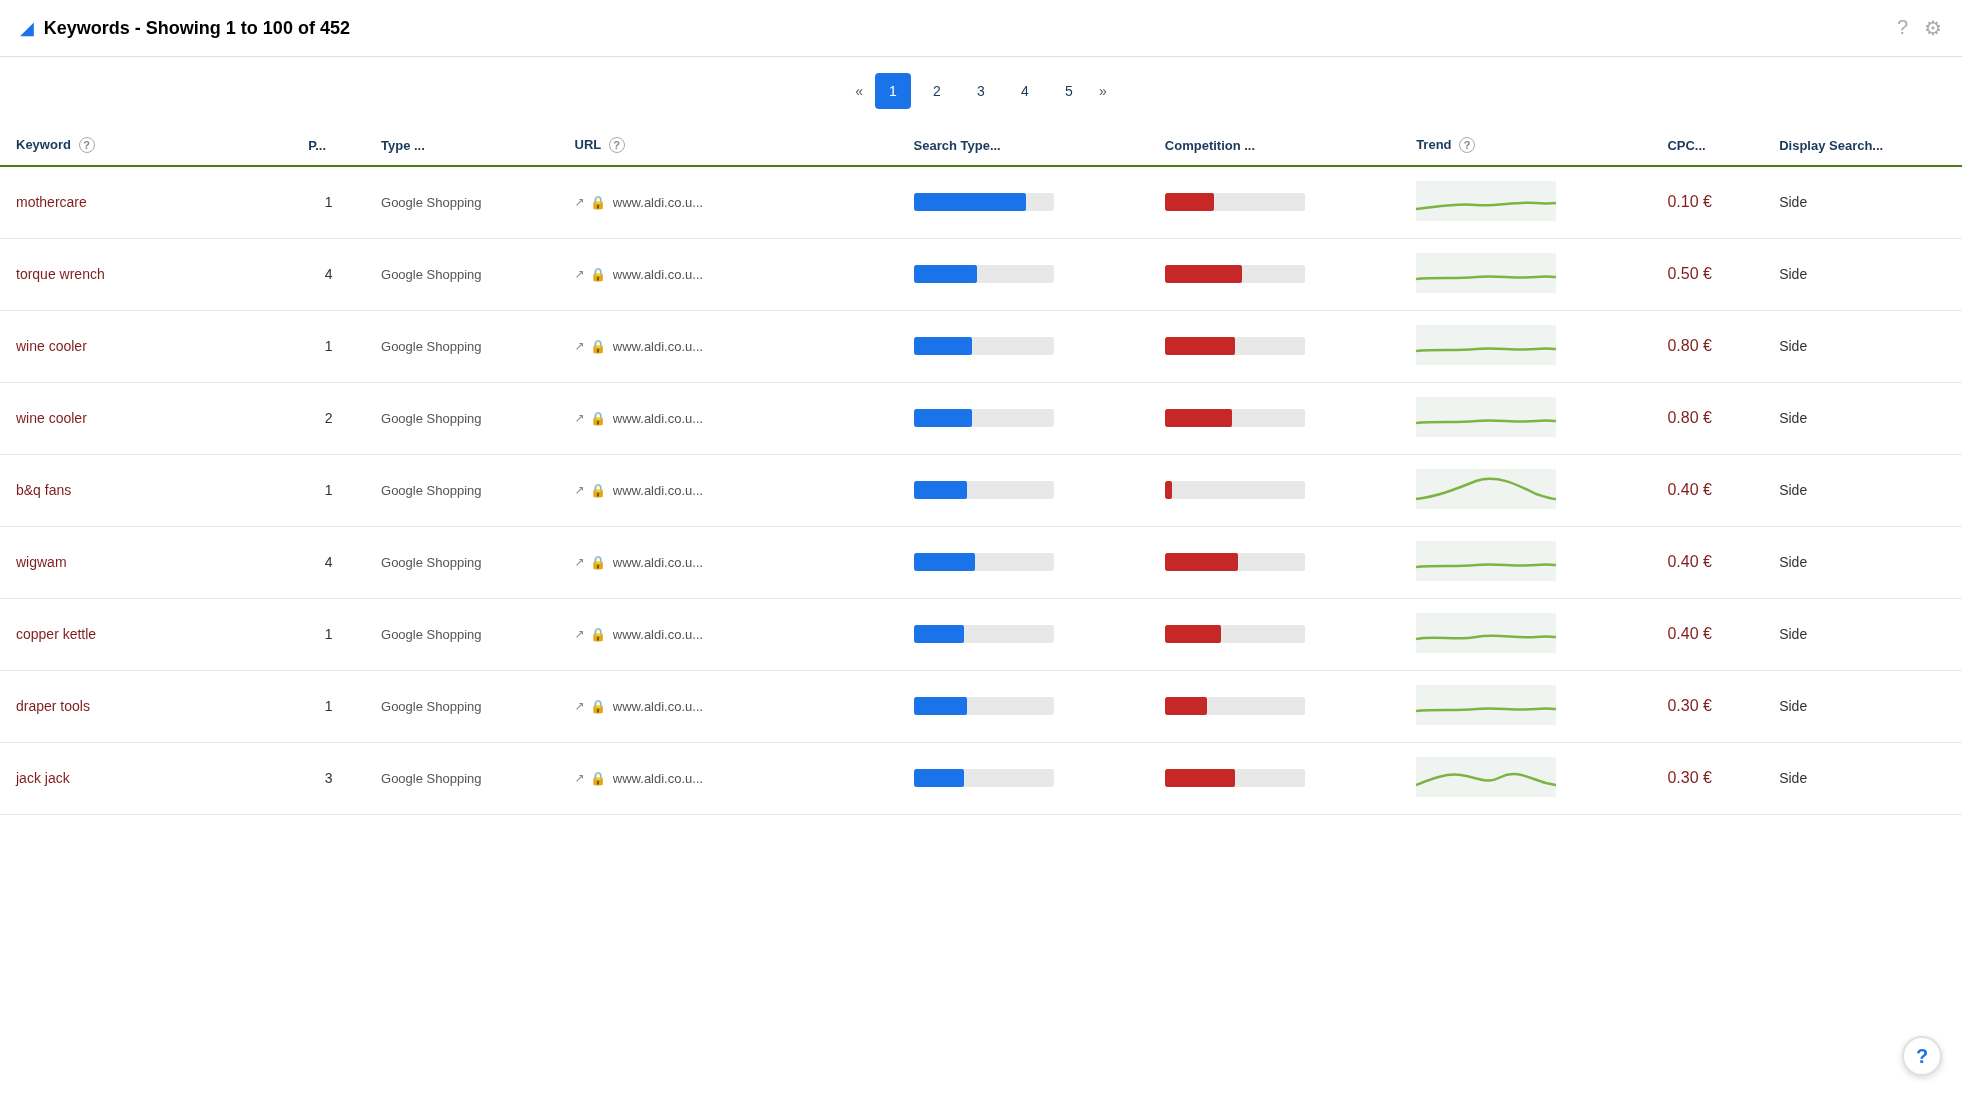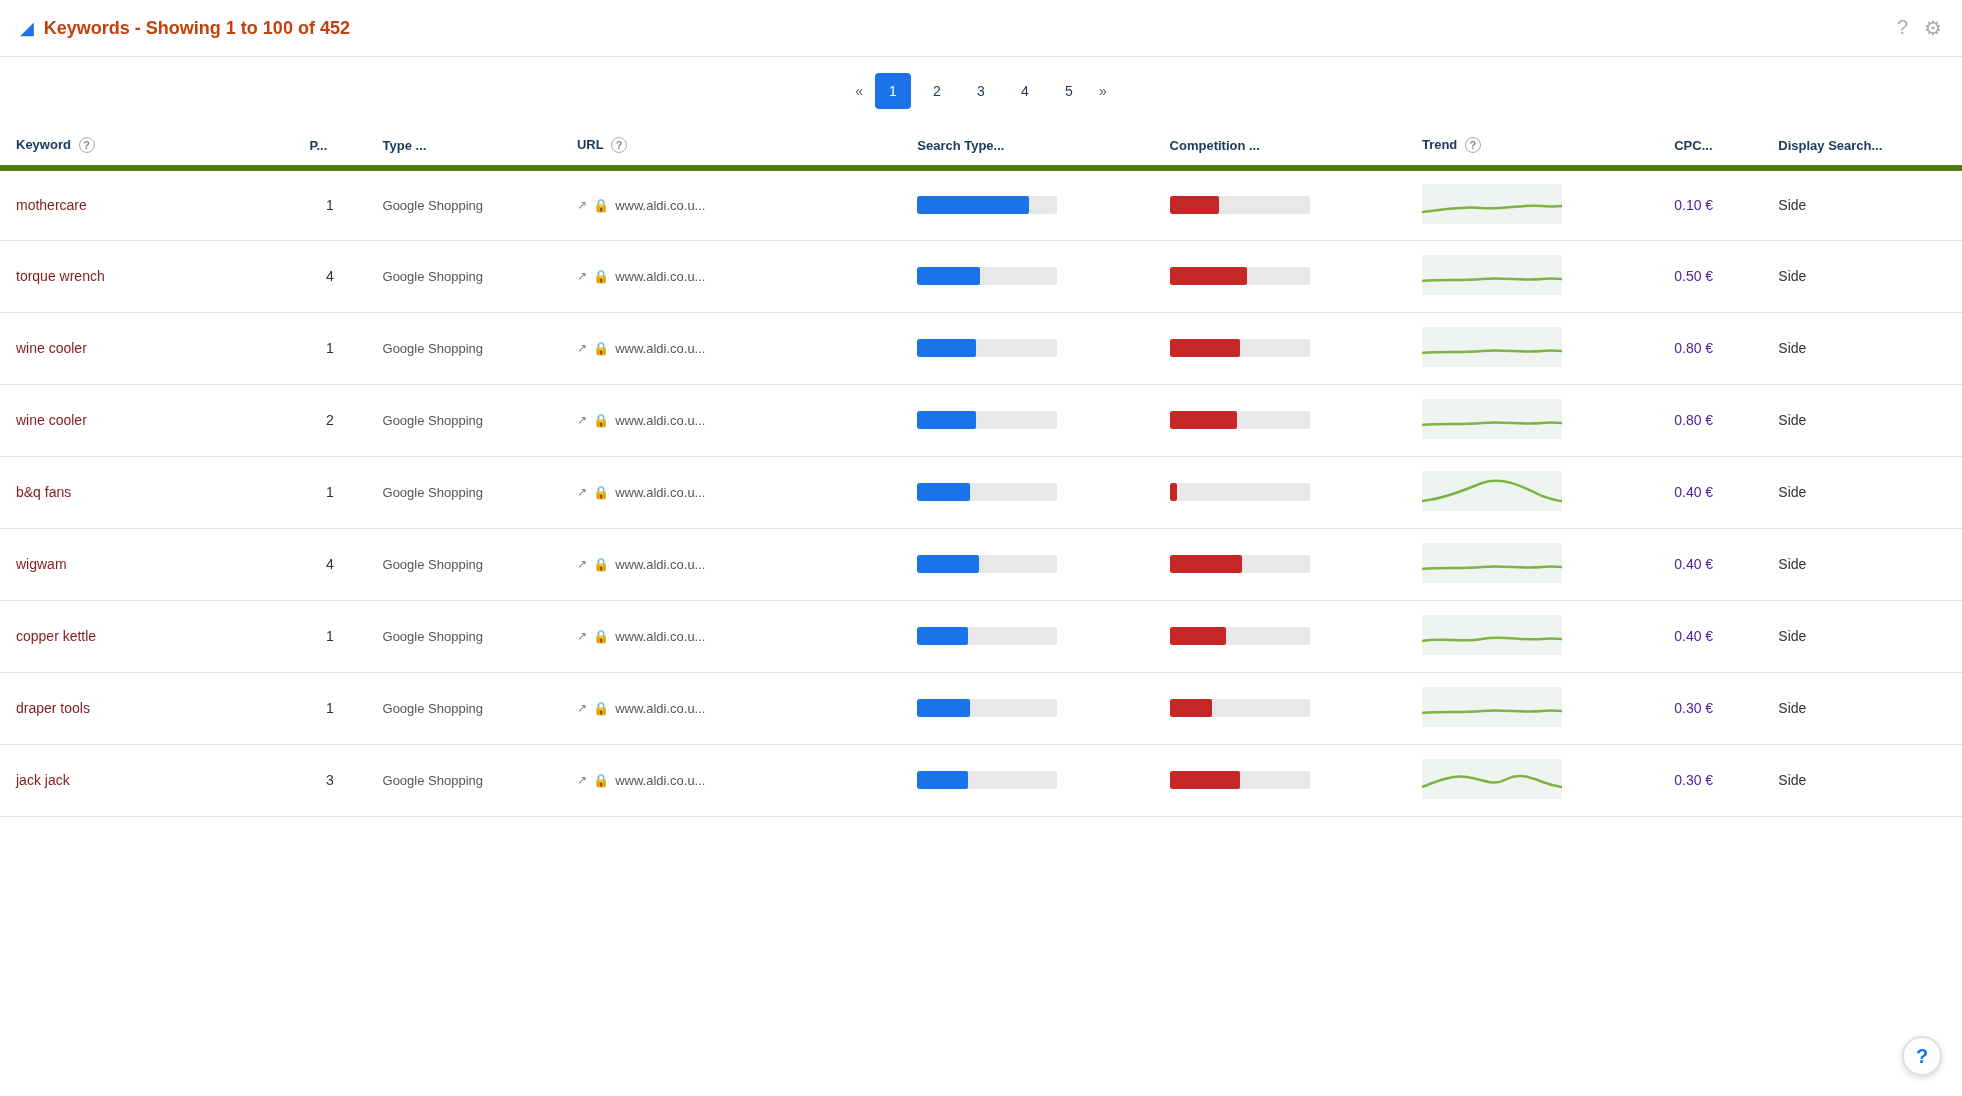--- a/index.html
+++ b/index.html
@@ -7,21 +7,21 @@
 
     .header {
       display: flex;
       align-items: center;
       padding: 16px 20px;
       border-bottom: 1px solid #e0e0e0;
     }
     .header-title {
       font-size: 18px;
       font-weight: bold;
-      color: #c2410c;
+      color: #000000;
       margin-left: 10px;
     }
     .filter-icon {
       color: #1a73e8;
       font-size: 18px;
     }
     .header-actions {
       margin-left: auto;
       display: flex;
       gap: 16px;
@@ -58,21 +58,21 @@
       font-size: 14px;
       color: #555;
       padding: 0 4px;
     }
 
     table {
       width: 100%;
       border-collapse: collapse;
     }
     thead tr {
-      border-bottom: 6px solid #4d7c0f;
+      border-bottom: 2px solid #4d7c0f;
     }
     th {
       padding: 12px 16px;
       text-align: left;
       font-weight: 600;
       color: #1a3a5c;
       font-size: 13px;
       white-space: nowrap;
     }
     td {
@@ -159,22 +159,22 @@
     .trend-cell {
       min-width: 160px;
     }
     .trend-svg {
       width: 140px;
       height: 40px;
       background: #f5f5f5;
     }
 
     .cpc-cell {
-      color: #4c1d95;
-      font-size: 14px;
+      color: #7f1d1d;
+      font-size: 16px;
       white-space: nowrap;
       min-width: 70px;
     }
     .display-cell {
       color: #333;
       font-size: 14px;
       min-width: 60px;
     }
 
     .bottom-help {

